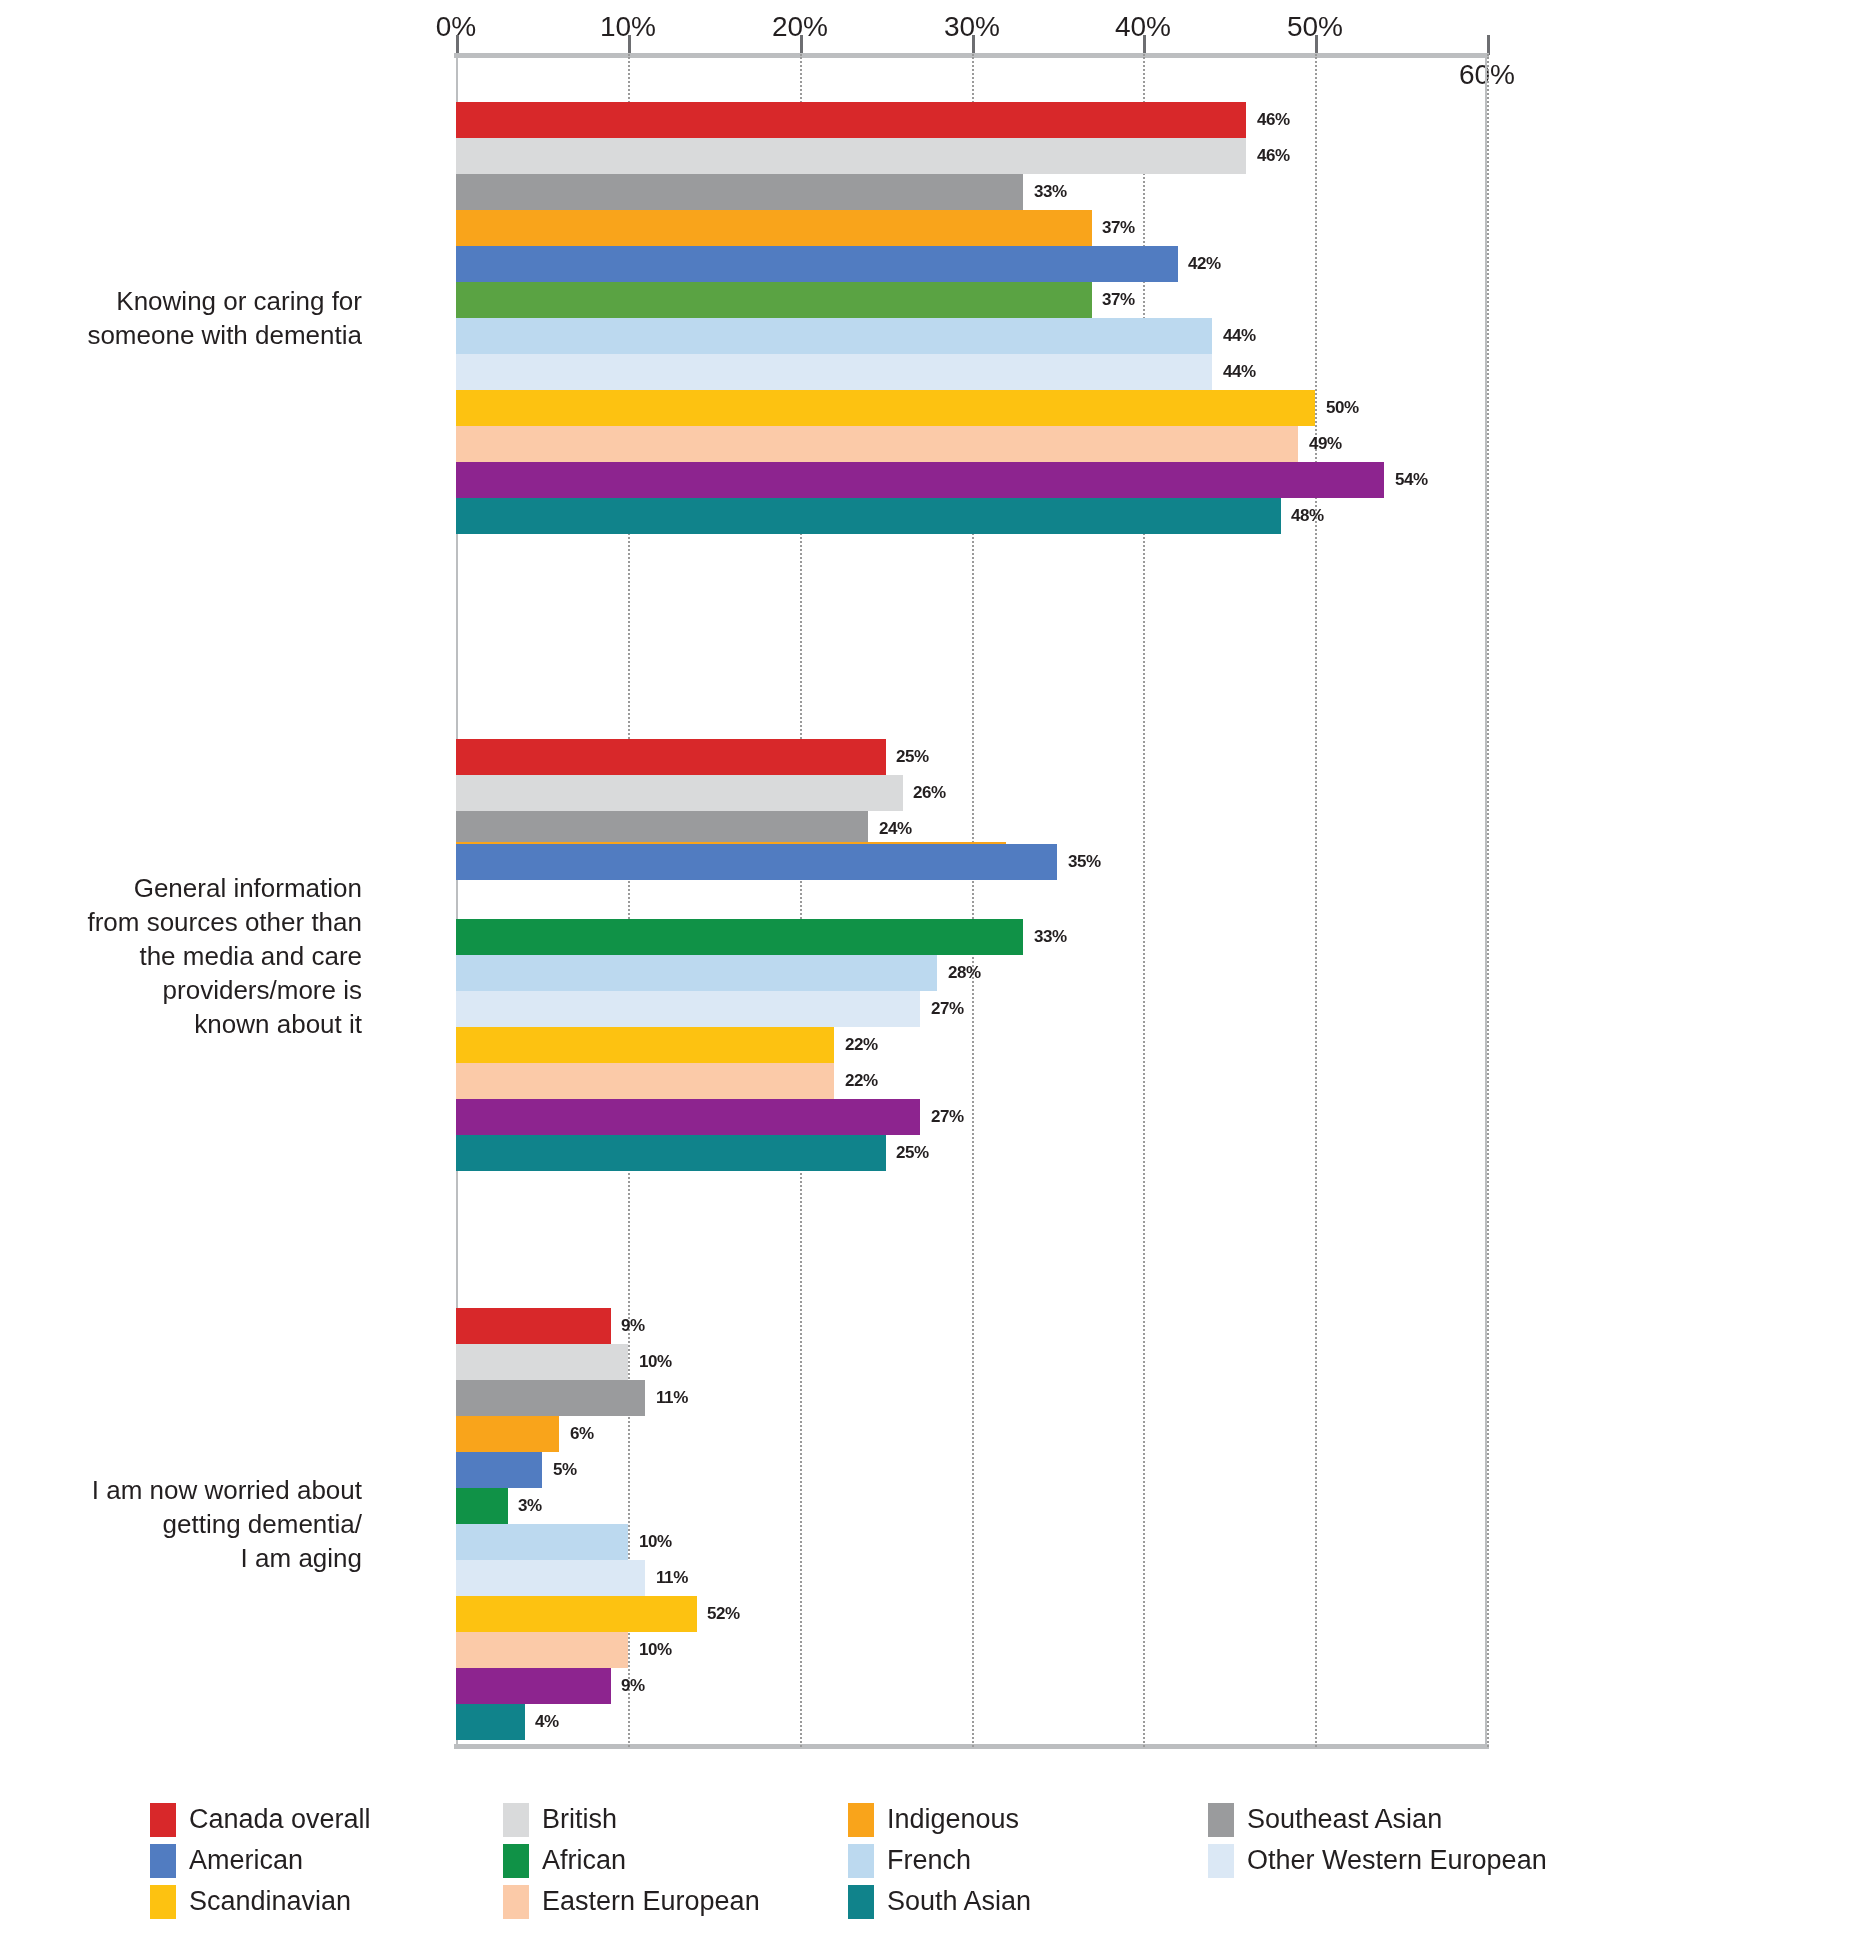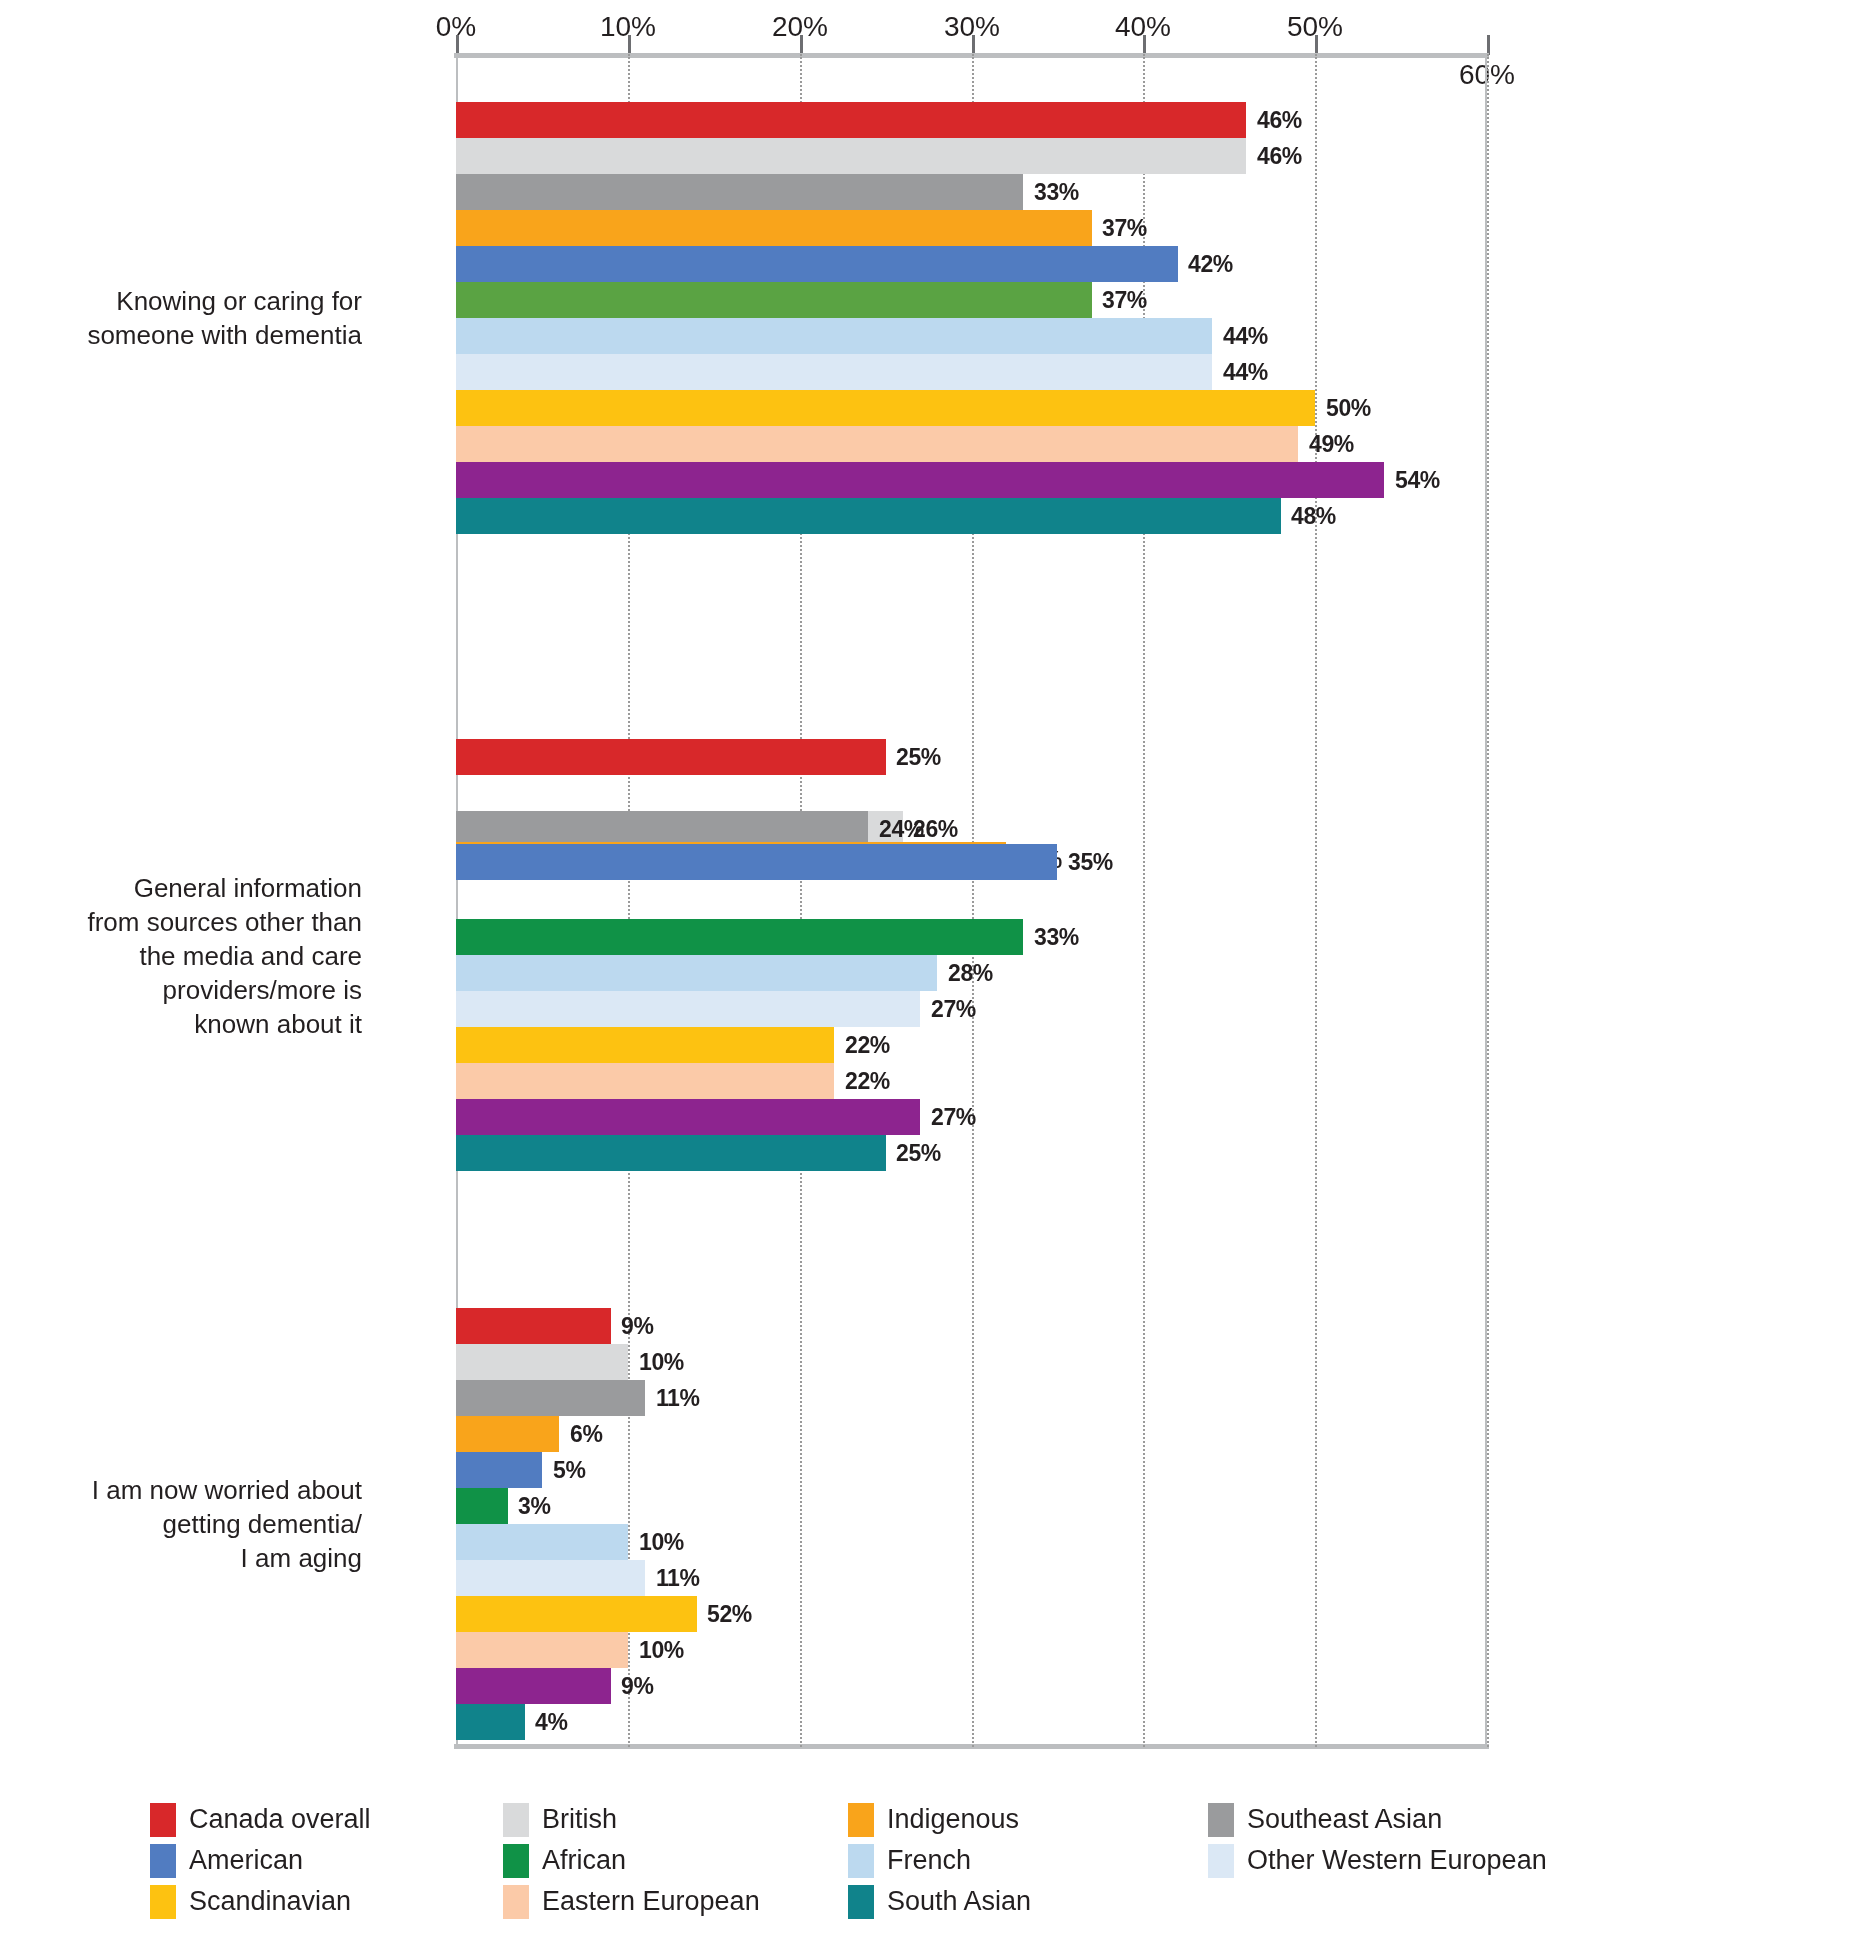--- a/index.html
+++ b/index.html
@@ -95,21 +95,21 @@
     position: absolute;
     left: 456px;
     top: 0;
     height: 36px;
   }
   .bar-label {
     position: absolute;
     top: 0;
     height: 36px;
     line-height: 36px;
-    font-size: 23px;
+    font-size: 17px;
     font-weight: 700;
     color: #231f20;
     white-space: nowrap;
     font-family: "Liberation Sans", sans-serif;
     letter-spacing: -0.4px;
   }
 
   
   .cat-label {
     position: absolute;
@@ -259,21 +259,21 @@
         <div class="bar-label" style="left: 1395px;">54%</div>
       </div>
       <div class="bar-row" style="top: 498px; left: 0px; width: 1874px;">
         <div class="bar" style="width: 825px; background: rgb(16, 131, 139);"></div>
         <div class="bar-label" style="left: 1291px;">48%</div>
       </div>
       <div class="bar-row" style="top: 739px; left: 0px; width: 1874px;">
         <div class="bar" style="width: 430px; background: rgb(216, 40, 42);"></div>
         <div class="bar-label" style="left: 896px;">25%</div>
       </div>
-      <div class="bar-row" style="top: 775px; left: 0px; width: 1874px; margin-top: 36px;">
+      <div class="bar-row" style="top: 775px; left: 0px; width: 1874px;">
         <div class="bar" style="width: 447px; background: rgb(217, 218, 219);"></div>
         <div class="bar-label" style="left: 913px;">26%</div>
       </div>
       <div class="bar-row" style="top: 811px; left: 0px; width: 1874px;">
         <div class="bar" style="width: 412px; background: rgb(154, 155, 157);"></div>
         <div class="bar-label" style="left: 879px;">24%</div>
       </div>
       <div class="bar-row" style="top: 842px; left: 0px; width: 1874px;">
         <div class="bar" style="width: 550px; background: rgb(249, 164, 27);"></div>
         <div class="bar-label" style="left: 1017px;">32%</div>

